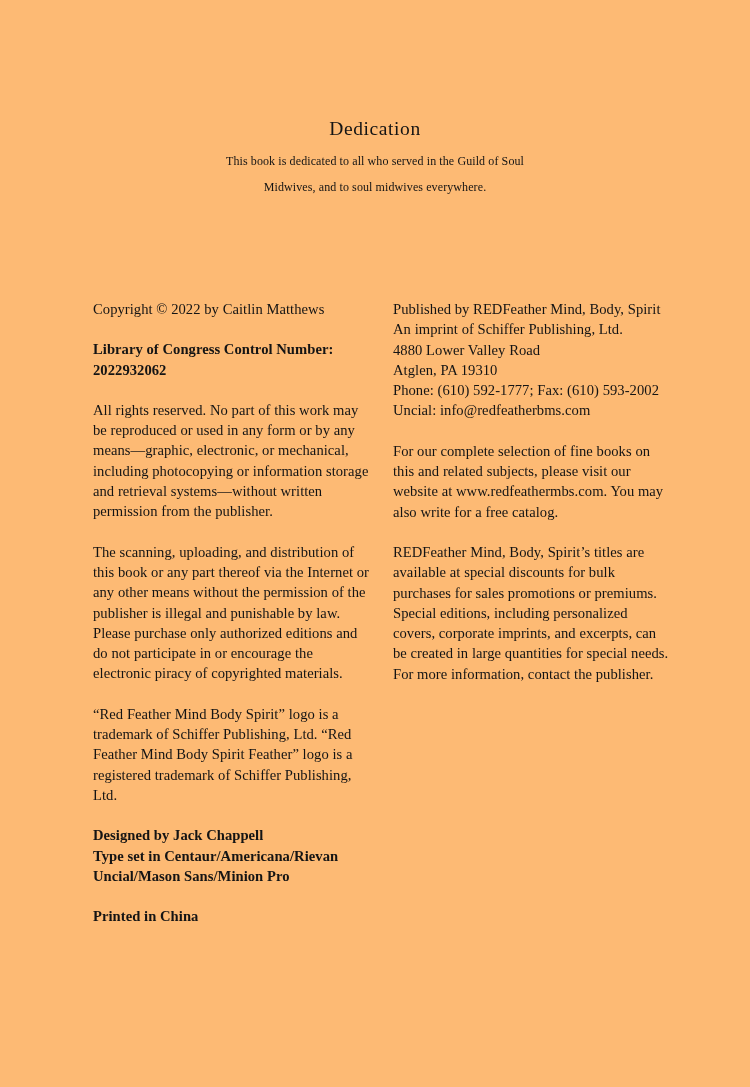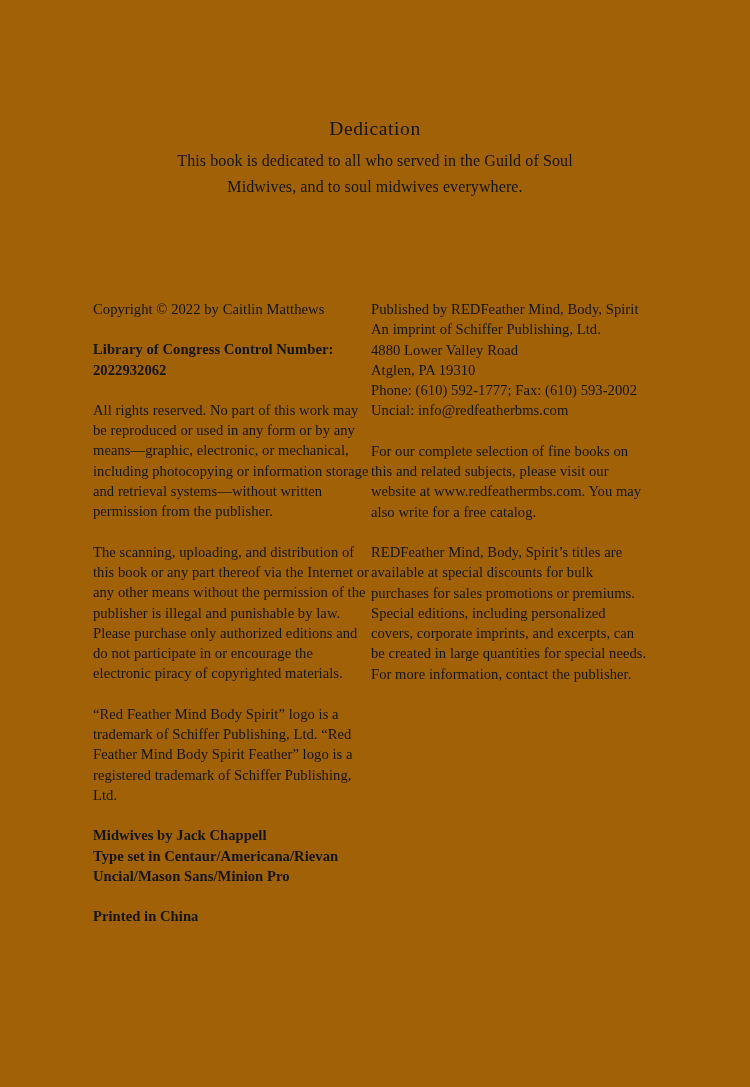--- a/index.html
+++ b/index.html
@@ -14,56 +14,57 @@
     position: relative;
     overflow: hidden;
     font-family: "Liberation Serif", "DejaVu Serif", serif;
     color: #141414;
     -webkit-font-smoothing: antialiased;
   }
 
   .page {
     position: absolute;
     inset: 0;
-    background: #a16207;
+    background: #fdba74;
   }
 
   
   .dedication {
     position: absolute;
     left: 0;
     right: 0;
     top: 116px;
     text-align: center;
   }
   .dedication-title {
     font-size: 19.5px;
     line-height: 26px;
     letter-spacing: 0.6px;
     font-weight: 400;
     margin: 0 0 6px 0;
   }
   .dedication-body {
     width: 520px;
     margin: 4px auto;
-    font-size: 16px;
+    font-size: 12px;
     line-height: 26px;
     letter-spacing: 0.1px;
   }
   .dedication-body .ln {
     display: block;
   }
 
   
   .columns {
     position: absolute;
     top: 299px;
     left: 93px;
     width: 583px;
     display: flex;
+    gap: 22px;
     align-items: flex-start;
   }
   .col {
     width: 278px;
     flex: 0 0 278px;
   }
   .col p {
     margin: 0 0 20px 0;
     font-size: 14.6px;
     line-height: 20.3px;
@@ -105,21 +106,21 @@
         <span class="ln">2022932062</span>
       </p>
 
       <p>All rights reserved. No part of this work may be reproduced or used in any form or by any means—graphic, electronic, or mechanical, including photocopying or information storage and retrieval systems—without written permission from the publisher.</p>
 
       <p>The scanning, uploading, and distribution of this book or any part thereof via the Internet or any other means without the permission of the publisher is illegal and punishable by law. Please purchase only authorized editions and do not participate in or encourage the electronic piracy of copyrighted materials.</p>
 
       <p>“Red Feather Mind Body Spirit” logo is a trademark of Schiffer Publishing, Ltd. “Red Feather Mind Body Spirit Feather” logo is a registered trademark of Schiffer Publishing, Ltd.</p>
 
       <p class="nowrap-block">
-        <span class="ln">Midwives by Jack Chappell</span>
+        <span class="ln">Designed by Jack Chappell</span>
         <span class="ln">Type set in Centaur/Americana/Rievan</span>
         <span class="ln">Uncial/Mason Sans/Minion Pro</span>
       </p>
 
       <p class="nowrap-block">
         <span class="ln">Printed in China</span>
       </p>
 
     </div>
 

